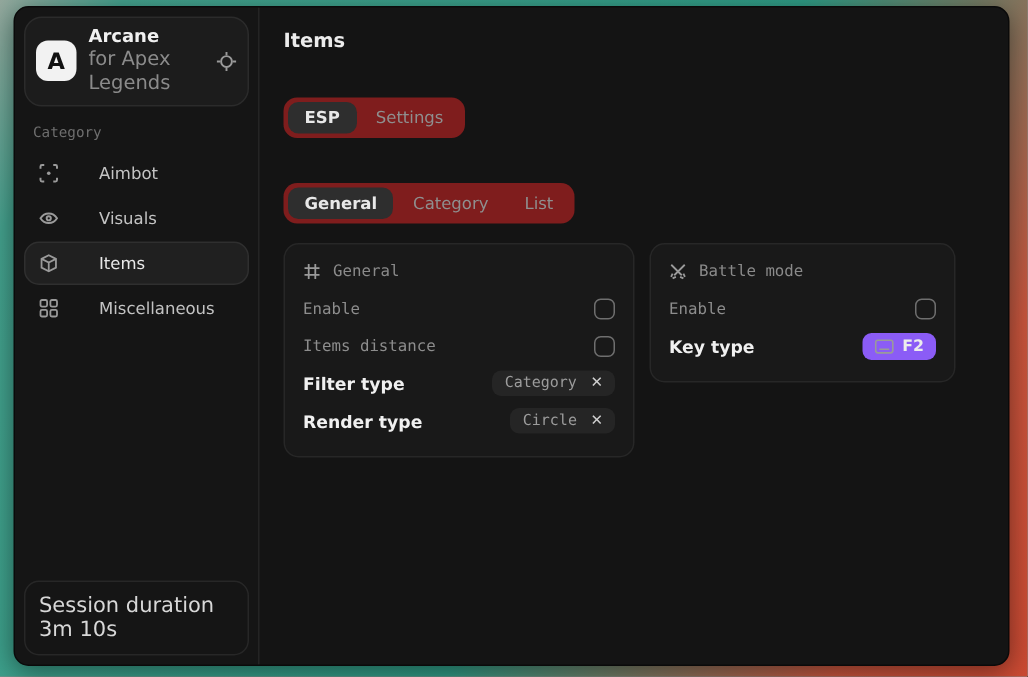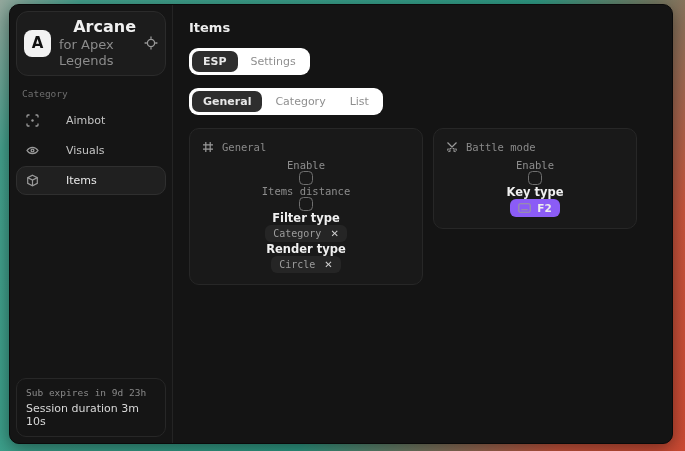--- a/index.html
+++ b/index.html
@@ -16,50 +16,50 @@
   }
   
   .sidebar { width:163px; flex:0 0 163px; border-right:1px solid #242424;
     display:flex; flex-direction:column; padding:6px; background:#151515; }
   .brand-card { display:flex; align-items:center; gap:8px; background:#1c1c1c;
     border:1px solid #2b2b2b; border-radius:12px; padding:5px 7px; }
   .logo { width:27px; height:27px; background:#f2f2f2; border-radius:8px;
     color:#111; font-weight:bold; font-size:15px; display:flex;
     align-items:center; justify-content:center; flex:0 0 27px; }
   .brand-text { flex:1; line-height:1.25; }
-  .brand-title { font-size:16px; font-weight:700; color:#f0f0f0;text-align:right; }
+  .brand-title { font-size:12px; font-weight:700; color:#f0f0f0; }
   .brand-sub { font-size:13px; color:#8b8b8b; }
   .icon { display:inline-flex; align-items:center; justify-content:center; color:#9a9a9a; }
   .cat-label { font-family:"DejaVu Sans Mono", monospace; font-size:9.5px;
     color:#6e6e6e; margin:12px 6px 7px; }
   .nav-item { display:flex; align-items:center; gap:27px; padding:7px 9px;
     border:1px solid transparent; border-radius:10px; color:#c3c3c3;
     font-size:11px; cursor:default; margin-bottom:1px; }
   .nav-item.selected { background:#202020; border-color:#2f2f2f; color:#e8e8e8; }
   .spacer { flex:1; }
   .footer-card { border:1px solid #272727; border-radius:10px; padding:8px 9px; }
   .footer-line1 { font-family:"DejaVu Sans Mono", monospace; font-size:9.5px;
     color:#8a8a8a; margin-bottom:4px; }
-  .footer-line2 { font-size:11px; color:#d8d8d8; }
+  .footer-line2 { font-size:14px; color:#d8d8d8; }
   
   .main { flex:1; padding:15px 16px; }
   .page-title { font-size:13px; font-weight:700; color:#ececec; }
-  .tab-group { display:inline-flex; align-items:center; gap:2px; background:#ffffff;
-    border-radius:9px; padding:3px; margin-top:13px; }
+  .tab-group { display:inline-flex; align-items:center; gap:2px; background:#7f1d1d;
+    border-radius:9px; padding:3px; margin-top:30px; }
   .tab-row { display:block; }
   .tab { font-size:11px; color:#8f8f8f; padding:4px 11px; border-radius:7px; cursor:default; }
   .tab.selected { background:#2e2e2e; color:#e8e8e8; font-weight:600; }
   .panels { display:flex; gap:10px; margin-top:13px; align-items:flex-start; }
   .panel { background:#191919; border:1px solid #272727; border-radius:10px;
     padding:9px 12px 11px; }
   .panel-general { width:234px; }
   .panel-battle { width:204px; }
   .panel-head { display:flex; align-items:center; gap:8px; color:#8a8a8a;
     font-family:"DejaVu Sans Mono", monospace; font-size:10.5px; margin:3px 0 6px; }
-  .row { display:flex; align-items:center; justify-content:space-between; min-height:25px;flex-direction:column; }
+  .row { display:flex; align-items:center; justify-content:space-between; min-height:25px; }
   .lbl-dim { font-family:"DejaVu Sans Mono", monospace; font-size:10.5px; color:#8d8d8d; }
   .lbl-strong { font-size:11.5px; font-weight:700; color:#f0f0f0; }
   .checkbox { width:14px; height:14px; border:1.5px solid #6f6f6f; border-radius:4.5px;
     background:transparent; }
   .select-pill { display:inline-flex; align-items:center; gap:9px; background:#252525;
     border-radius:6px; padding:3px 8px; }
   .select-value { font-family:"DejaVu Sans Mono", monospace; font-size:10px; color:#9c9c9c; }
   .select-x { font-size:10px; color:#d0d0d0; line-height:1; cursor:default; }
   .keybind { display:inline-flex; align-items:center; gap:6px; background:#8b5cf6;
     border-radius:6px; padding:3px 8px; }
@@ -112,26 +112,36 @@
     <div class="nav-item selected">
       <span class="icon">
         <svg width="13" height="13" viewBox="0 0 13 13" fill="none" stroke="currentColor" stroke-width="1.2">
           <path d="M6.5 1.2l4.8 2.4v5.8L6.5 11.8 1.7 9.4V3.6z"></path>
           <path d="M1.7 3.6l4.8 2.4 4.8-2.4M6.5 6v5.8"></path>
         </svg>
       </span>
       <span>Items</span>
     </div>
 
+    <div class="nav-item">
+      <span class="icon">
+        <svg width="13" height="13" viewBox="0 0 13 13" fill="none" stroke="currentColor" stroke-width="1.2">
+          <rect x="1" y="1" width="4.4" height="4.4" rx="1"></rect>
+          <rect x="7.6" y="1" width="4.4" height="4.4" rx="1"></rect>
+          <rect x="1" y="7.6" width="4.4" height="4.4" rx="1"></rect>
+          <rect x="7.6" y="7.6" width="4.4" height="4.4" rx="1"></rect>
+        </svg>
+      </span>
+      <span>Miscellaneous</span>
+    </div>
 
 
     <div class="spacer"></div>
 
     <div class="footer-card">
-      <div class="footer-line1">Sub expires in 9d 23h</div>
       <div class="footer-line2">Session duration 3m 10s</div>
     </div>
   </div>
 
   <div class="main">
     <div class="page-title">Items</div>
 
     <div class="tab-row">
       <div class="tab-group">
         <div class="tab selected">ESP</div>

